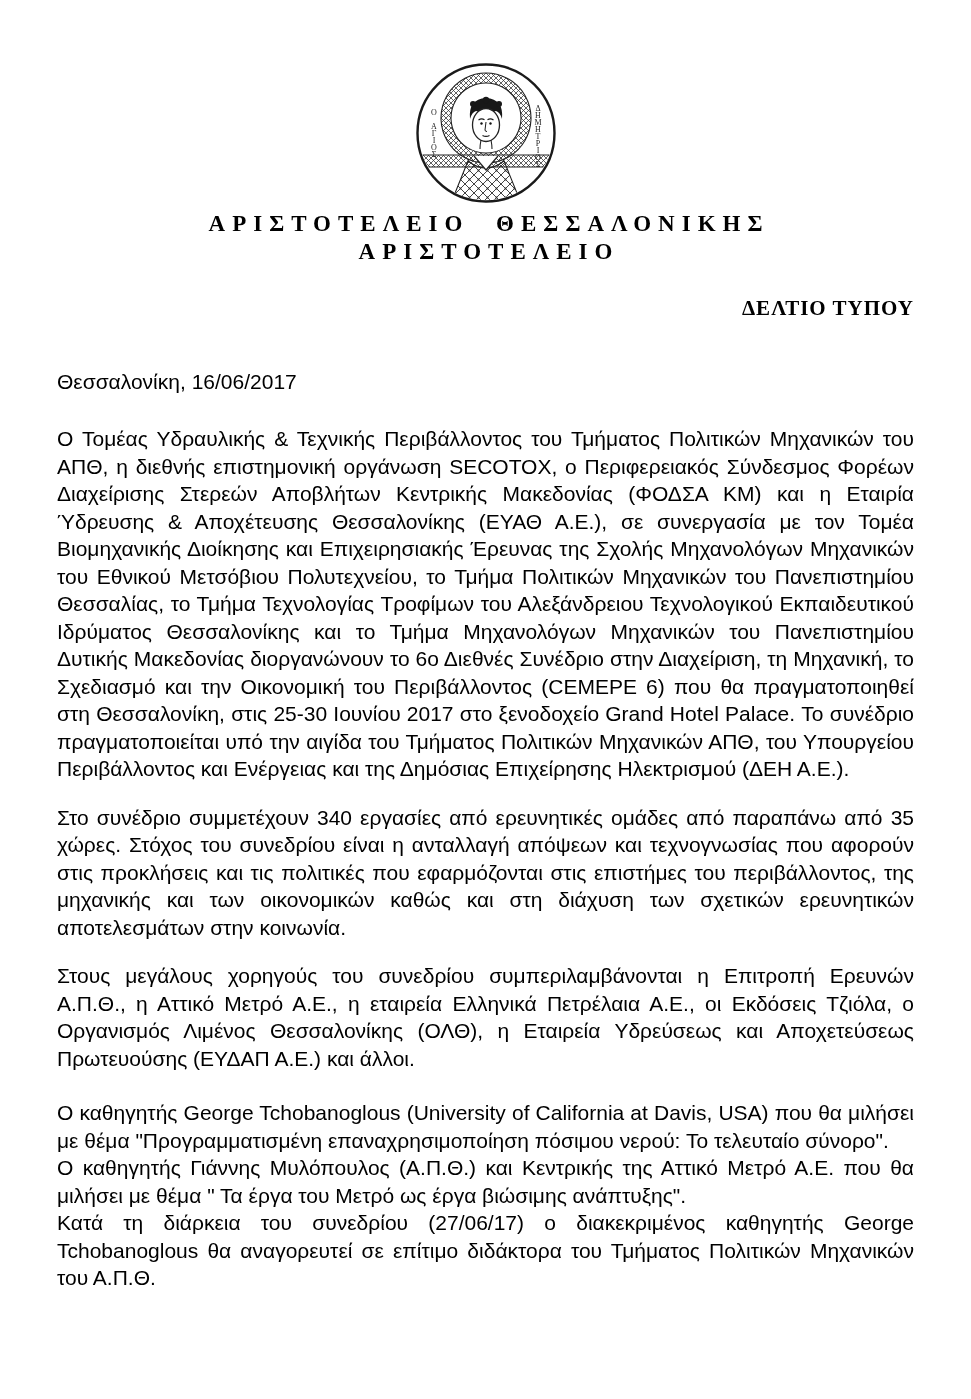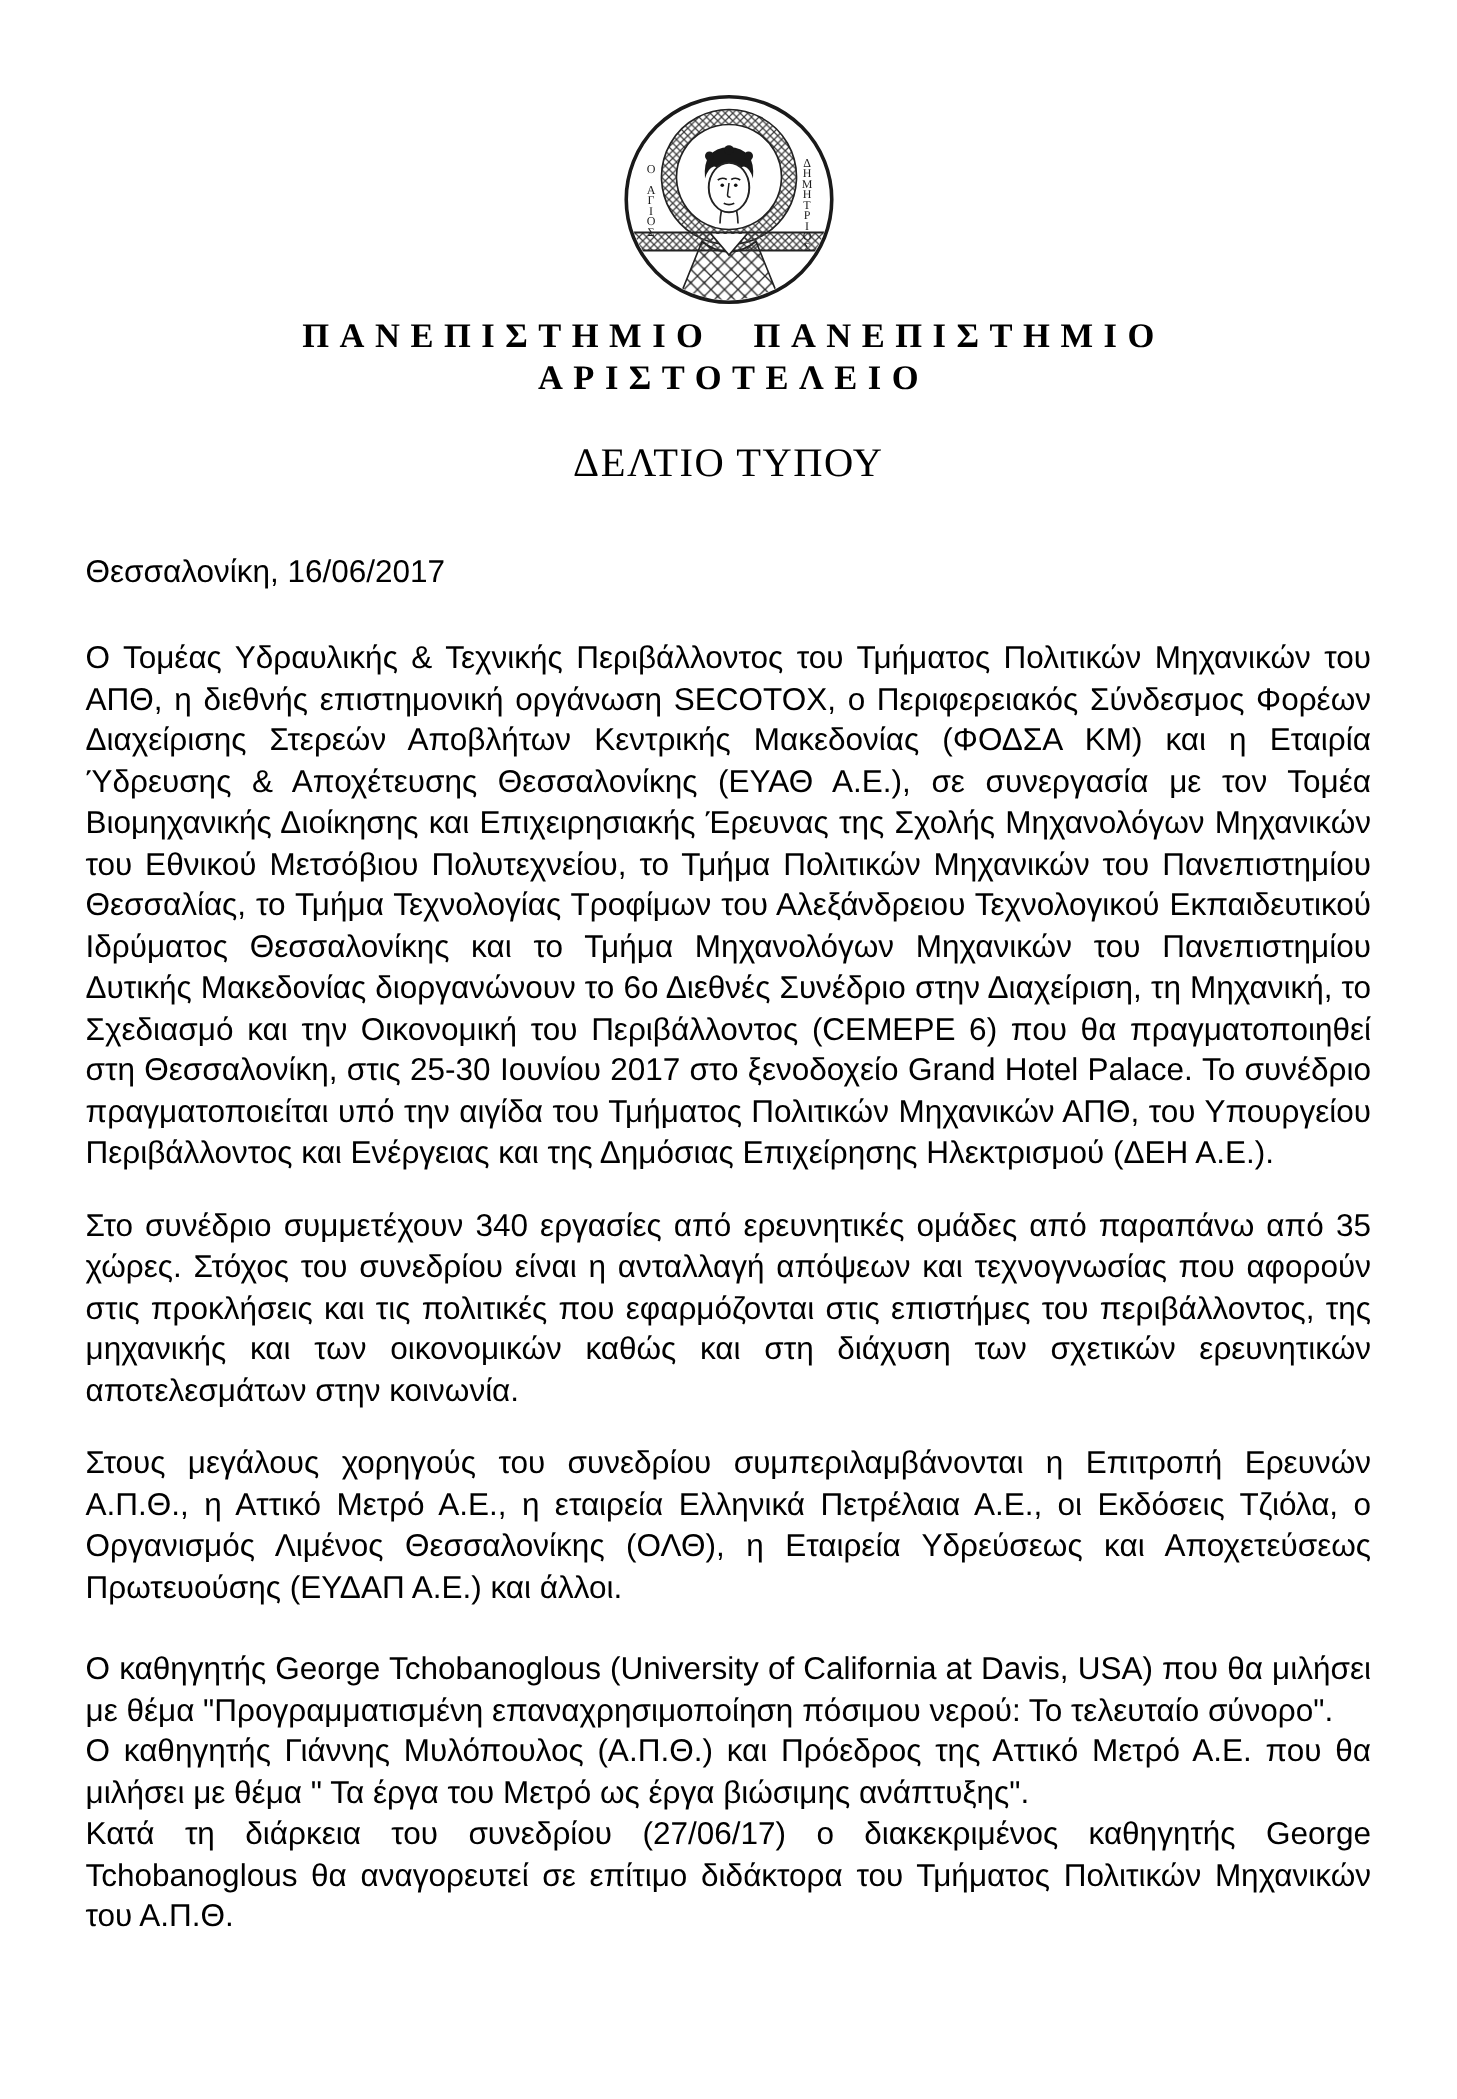--- a/index.html
+++ b/index.html
@@ -43,25 +43,25 @@
     font-size: 23px;
     line-height: 28px;
     letter-spacing: 7px;
     word-spacing: 14px;
     text-indent: 7px;
     text-align: center;
     margin-top: 2px;
   }
   .doc-title {
     font-family: "Liberation Serif", "DejaVu Serif", serif;
-    font-weight: normal;
-    font-size: 27px;
+    font-weight: bold;
+    font-size: 21px;
     line-height: 32px;
     letter-spacing: 1px;
-    text-align: center;
+    text-align: right;
     margin-top: 26px;
   }
 
   
   .dateline {
     font-family: "Liberation Sans", "DejaVu Sans", sans-serif;
     font-size: 21px;
     line-height: 27px;
     padding-right: 17px;
     margin-top: 44px;
@@ -122,32 +122,32 @@
         <circle cx="79.5" cy="65.5" r="1.2" fill="#111111"></circle>
         <path d="M75,64 L74,72 q0,1.5 2,1.5" stroke="#1a1a1a" stroke-width="1" fill="none"></path>
         <path d="M71.5,77.5 q3.5,1.8 7,0" stroke="#1a1a1a" stroke-width="1.1" fill="none"></path>
         <path d="M70,82 q-1,5 -1,9 M80,82 q1,5 1,9" stroke="#222222" stroke-width="1.1" fill="none"></path>
       </svg>
       <div class="inscr inscr-left">Ο ΑΓΙΟΣ</div>
       <div class="inscr inscr-right">ΔΗΜΗΤΡΙΟΣ</div>
     </div>
 
     <div class="univ-name">
-      <div>ΠΑΝΕΠΙΣΤΗΜΙΟ ΠΑΝΕΠΙΣΤΗΜΙΟ</div>
+      <div>ΑΡΙΣΤΟΤΕΛΕΙΟ ΘΕΣΣΑΛΟΝΙΚΗΣ</div>
       <div>ΑΡΙΣΤΟΤΕΛΕΙΟ</div>
     </div>
 
     <div class="doc-title">ΔΕΛΤΙΟ ΤΥΠΟΥ</div>
 
     <div class="dateline">Θεσσαλονίκη, 16/06/2017</div>
 
     <p class="body-para first">Ο Τομέας Υδραυλικής &amp; Τεχνικής Περιβάλλοντος του Τμήματος Πολιτικών Μηχανικών του ΑΠΘ, η διεθνής επιστημονική οργάνωση SECOTOX, ο Περιφερειακός Σύνδεσμος Φορέων Διαχείρισης Στερεών Αποβλήτων Κεντρικής Μακεδονίας (ΦΟΔΣΑ ΚΜ) και η Εταιρία Ύδρευσης &amp; Αποχέτευσης Θεσσαλονίκης (ΕΥΑΘ Α.Ε.), σε συνεργασία με τον Τομέα Βιομηχανικής Διοίκησης και Επιχειρησιακής Έρευνας της Σχολής Μηχανολόγων Μηχανικών του Εθνικού Μετσόβιου Πολυτεχνείου, το Τμήμα Πολιτικών Μηχανικών του Πανεπιστημίου Θεσσαλίας, το Τμήμα Τεχνολογίας Τροφίμων του Αλεξάνδρειου Τεχνολογικού Εκπαιδευτικού Ιδρύματος Θεσσαλονίκης και το Τμήμα Μηχανολόγων Μηχανικών του Πανεπιστημίου Δυτικής Μακεδονίας διοργανώνουν το 6ο Διεθνές Συνέδριο στην Διαχείριση, τη Μηχανική, το Σχεδιασμό και την Οικονομική του Περιβάλλοντος (CEMEPE 6) που θα πραγματοποιηθεί στη Θεσσαλονίκη, στις 25-30 Ιουνίου 2017 στο ξενοδοχείο Grand Hotel Palace. Το συνέδριο πραγματοποιείται υπό την αιγίδα του Τμήματος Πολιτικών Μηχανικών ΑΠΘ, του Υπουργείου Περιβάλλοντος και Ενέργειας και της Δημόσιας Επιχείρησης Ηλεκτρισμού (ΔΕΗ Α.Ε.).</p>
     <p class="body-para">Στο συνέδριο συμμετέχουν 340 εργασίες από ερευνητικές ομάδες από παραπάνω από 35 χώρες. Στόχος του συνεδρίου είναι η ανταλλαγή απόψεων και τεχνογνωσίας που αφορούν στις προκλήσεις και τις πολιτικές που εφαρμόζονται στις επιστήμες του περιβάλλοντος, της μηχανικής και των οικονομικών καθώς και στη διάχυση των σχετικών ερευνητικών αποτελεσμάτων στην κοινωνία.</p>
     <p class="body-para">Στους μεγάλους χορηγούς του συνεδρίου συμπεριλαμβάνονται η Επιτροπή Ερευνών Α.Π.Θ., η Αττικό Μετρό Α.Ε., η εταιρεία Ελληνικά Πετρέλαια Α.Ε., οι Εκδόσεις Τζιόλα, ο Οργανισμός Λιμένος Θεσσαλονίκης (ΟΛΘ), η Εταιρεία Υδρεύσεως και Αποχετεύσεως Πρωτευούσης (ΕΥΔΑΠ Α.Ε.) και άλλοι.</p>
 
     <div class="speakers">
       <p class="speaker-line">Ο καθηγητής George Tchobanoglous (University of California at Davis, USA) που θα μιλήσει με θέμα "Προγραμματισμένη επαναχρησιμοποίηση πόσιμου νερού: Το τελευταίο σύνορο".</p>
-      <p class="speaker-line">Ο καθηγητής Γιάννης Μυλόπουλος (Α.Π.Θ.) και Πρόεδρος της Αττικό Μετρό Α.Ε. που θα μιλήσει με θέμα " Τα έργα του Μετρό ως έργα βιώσιμης ανάπτυξης".</p>
+      <p class="speaker-line">Ο καθηγητής Γιάννης Μυλόπουλος (Α.Π.Θ.) και Κεντρικής της Αττικό Μετρό Α.Ε. που θα μιλήσει με θέμα " Τα έργα του Μετρό ως έργα βιώσιμης ανάπτυξης".</p>
       <p class="speaker-line">Κατά τη διάρκεια του συνεδρίου (27/06/17) ο διακεκριμένος καθηγητής George Tchobanoglous θα αναγορευτεί σε επίτιμο διδάκτορα του Τμήματος Πολιτικών Μηχανικών του Α.Π.Θ.</p>
     </div>
 
   </div>
 </div>
 
 </body></html>

